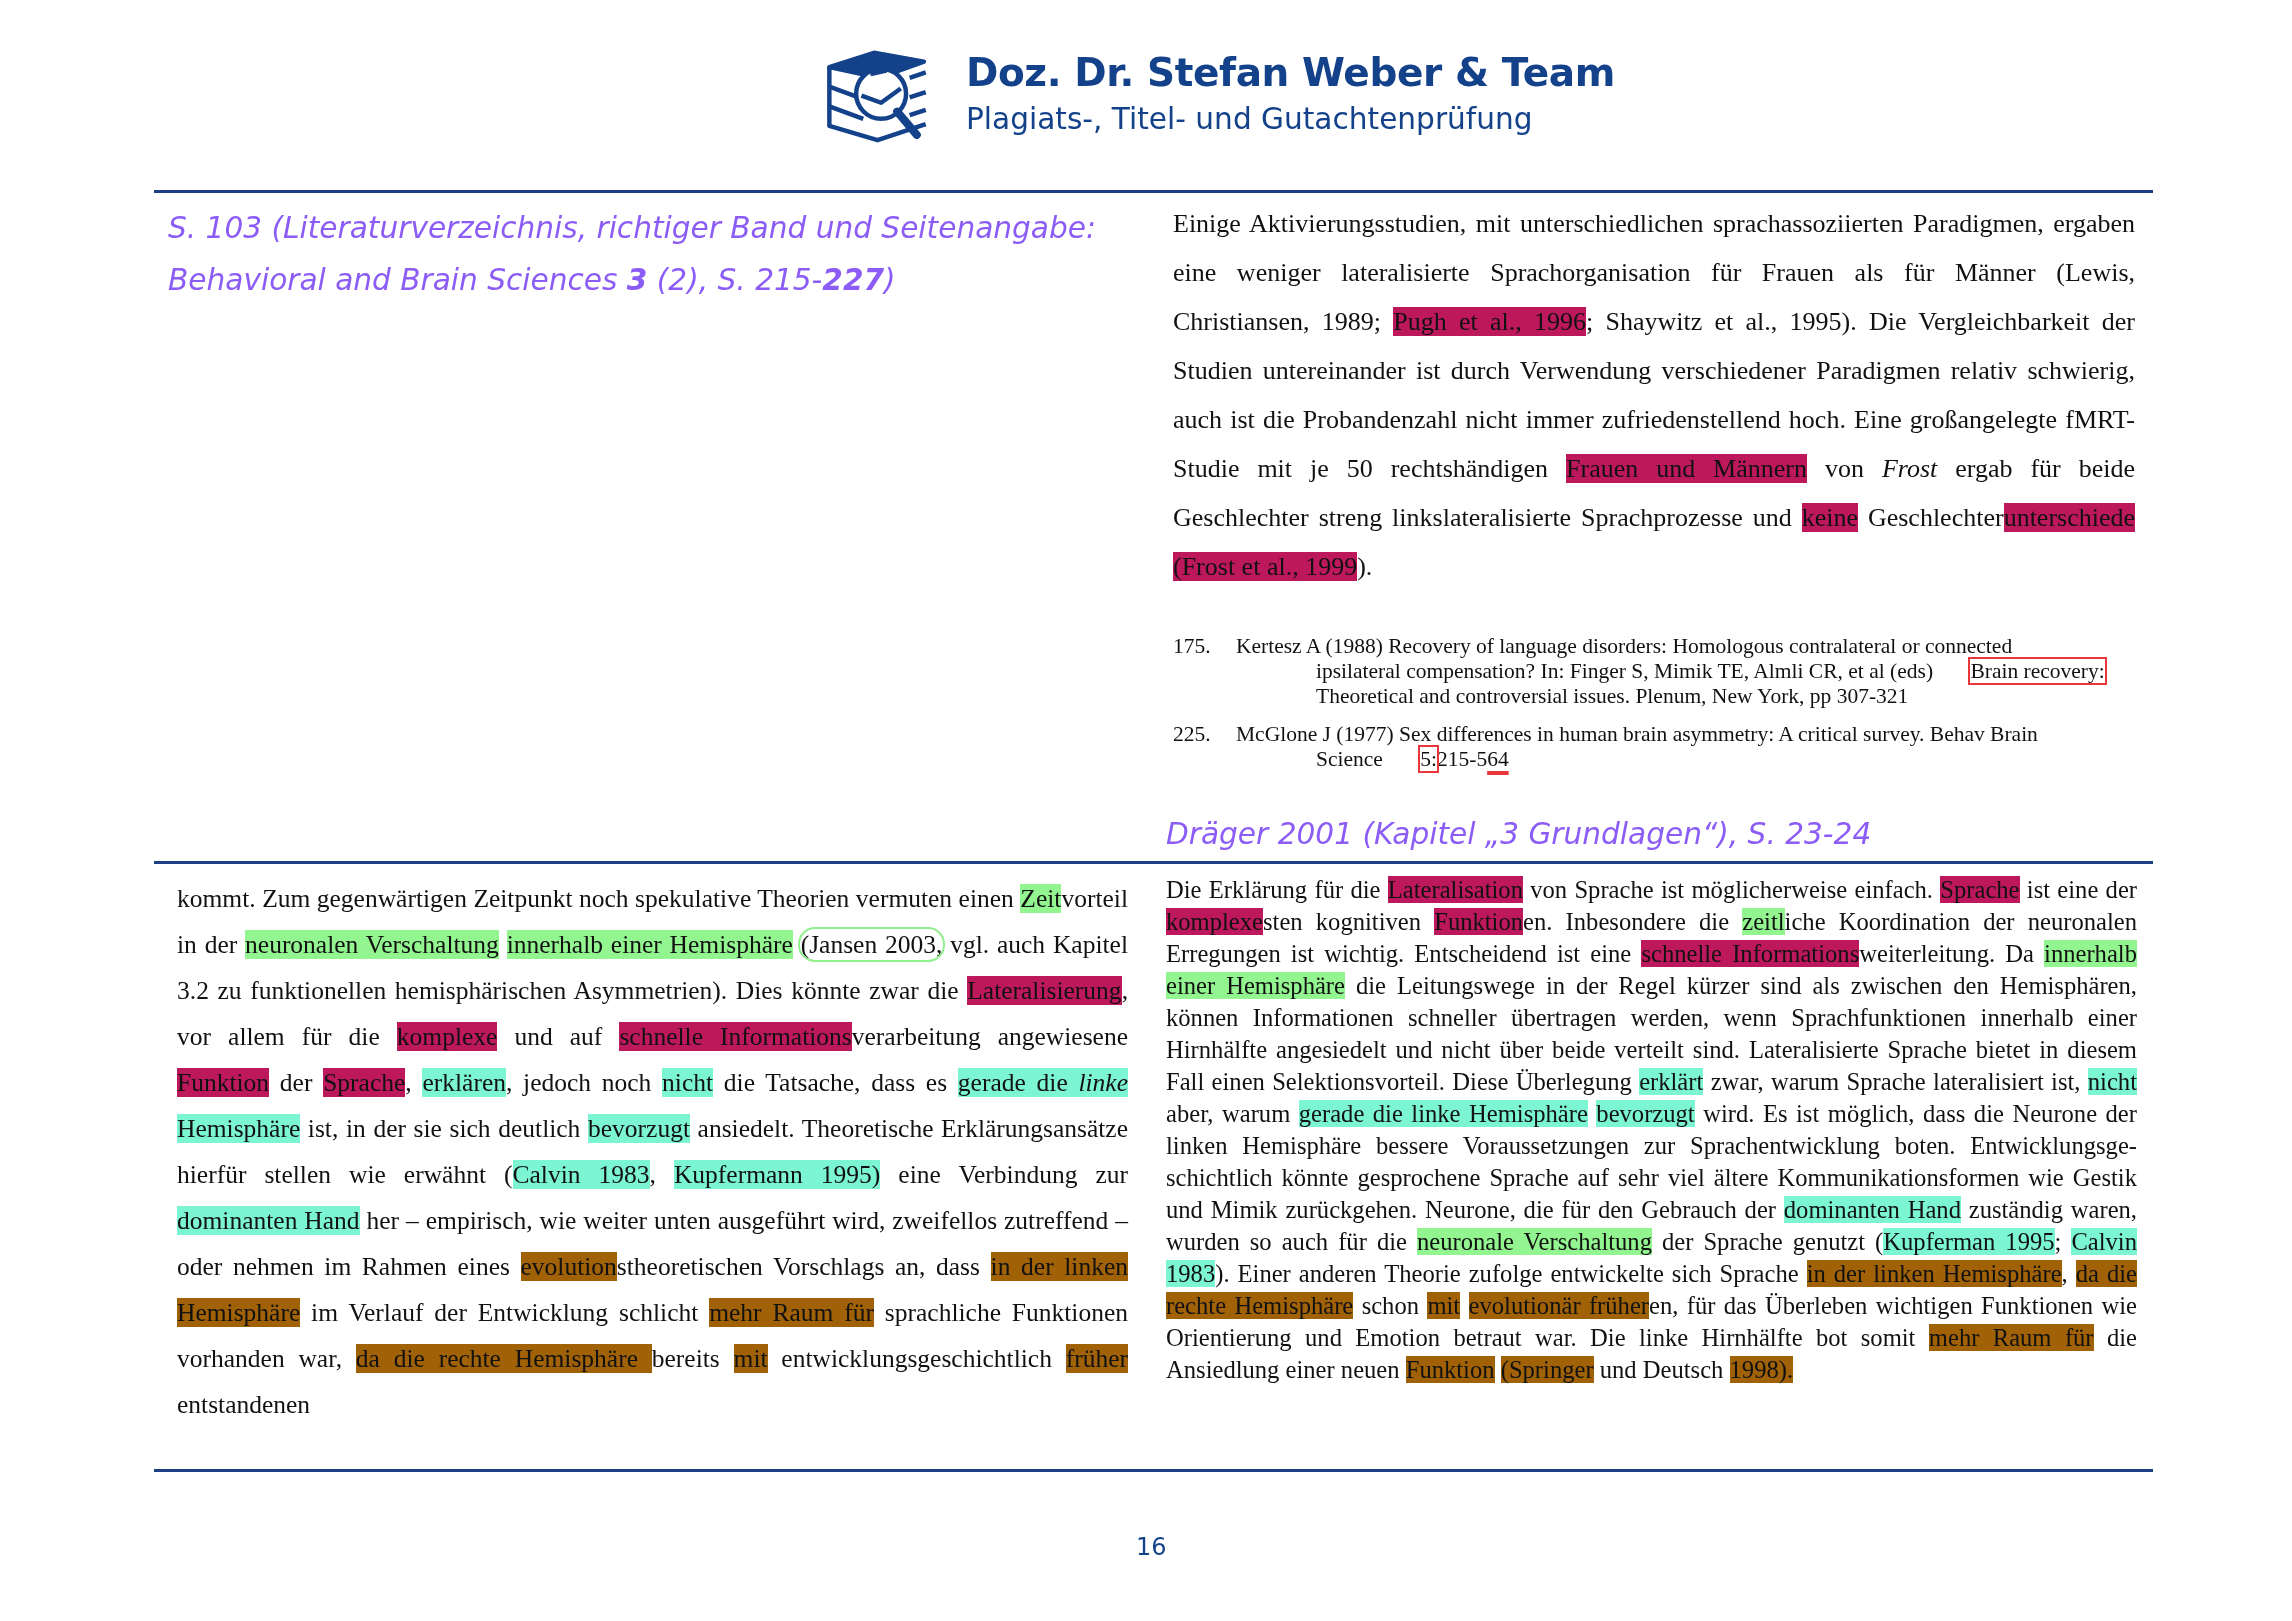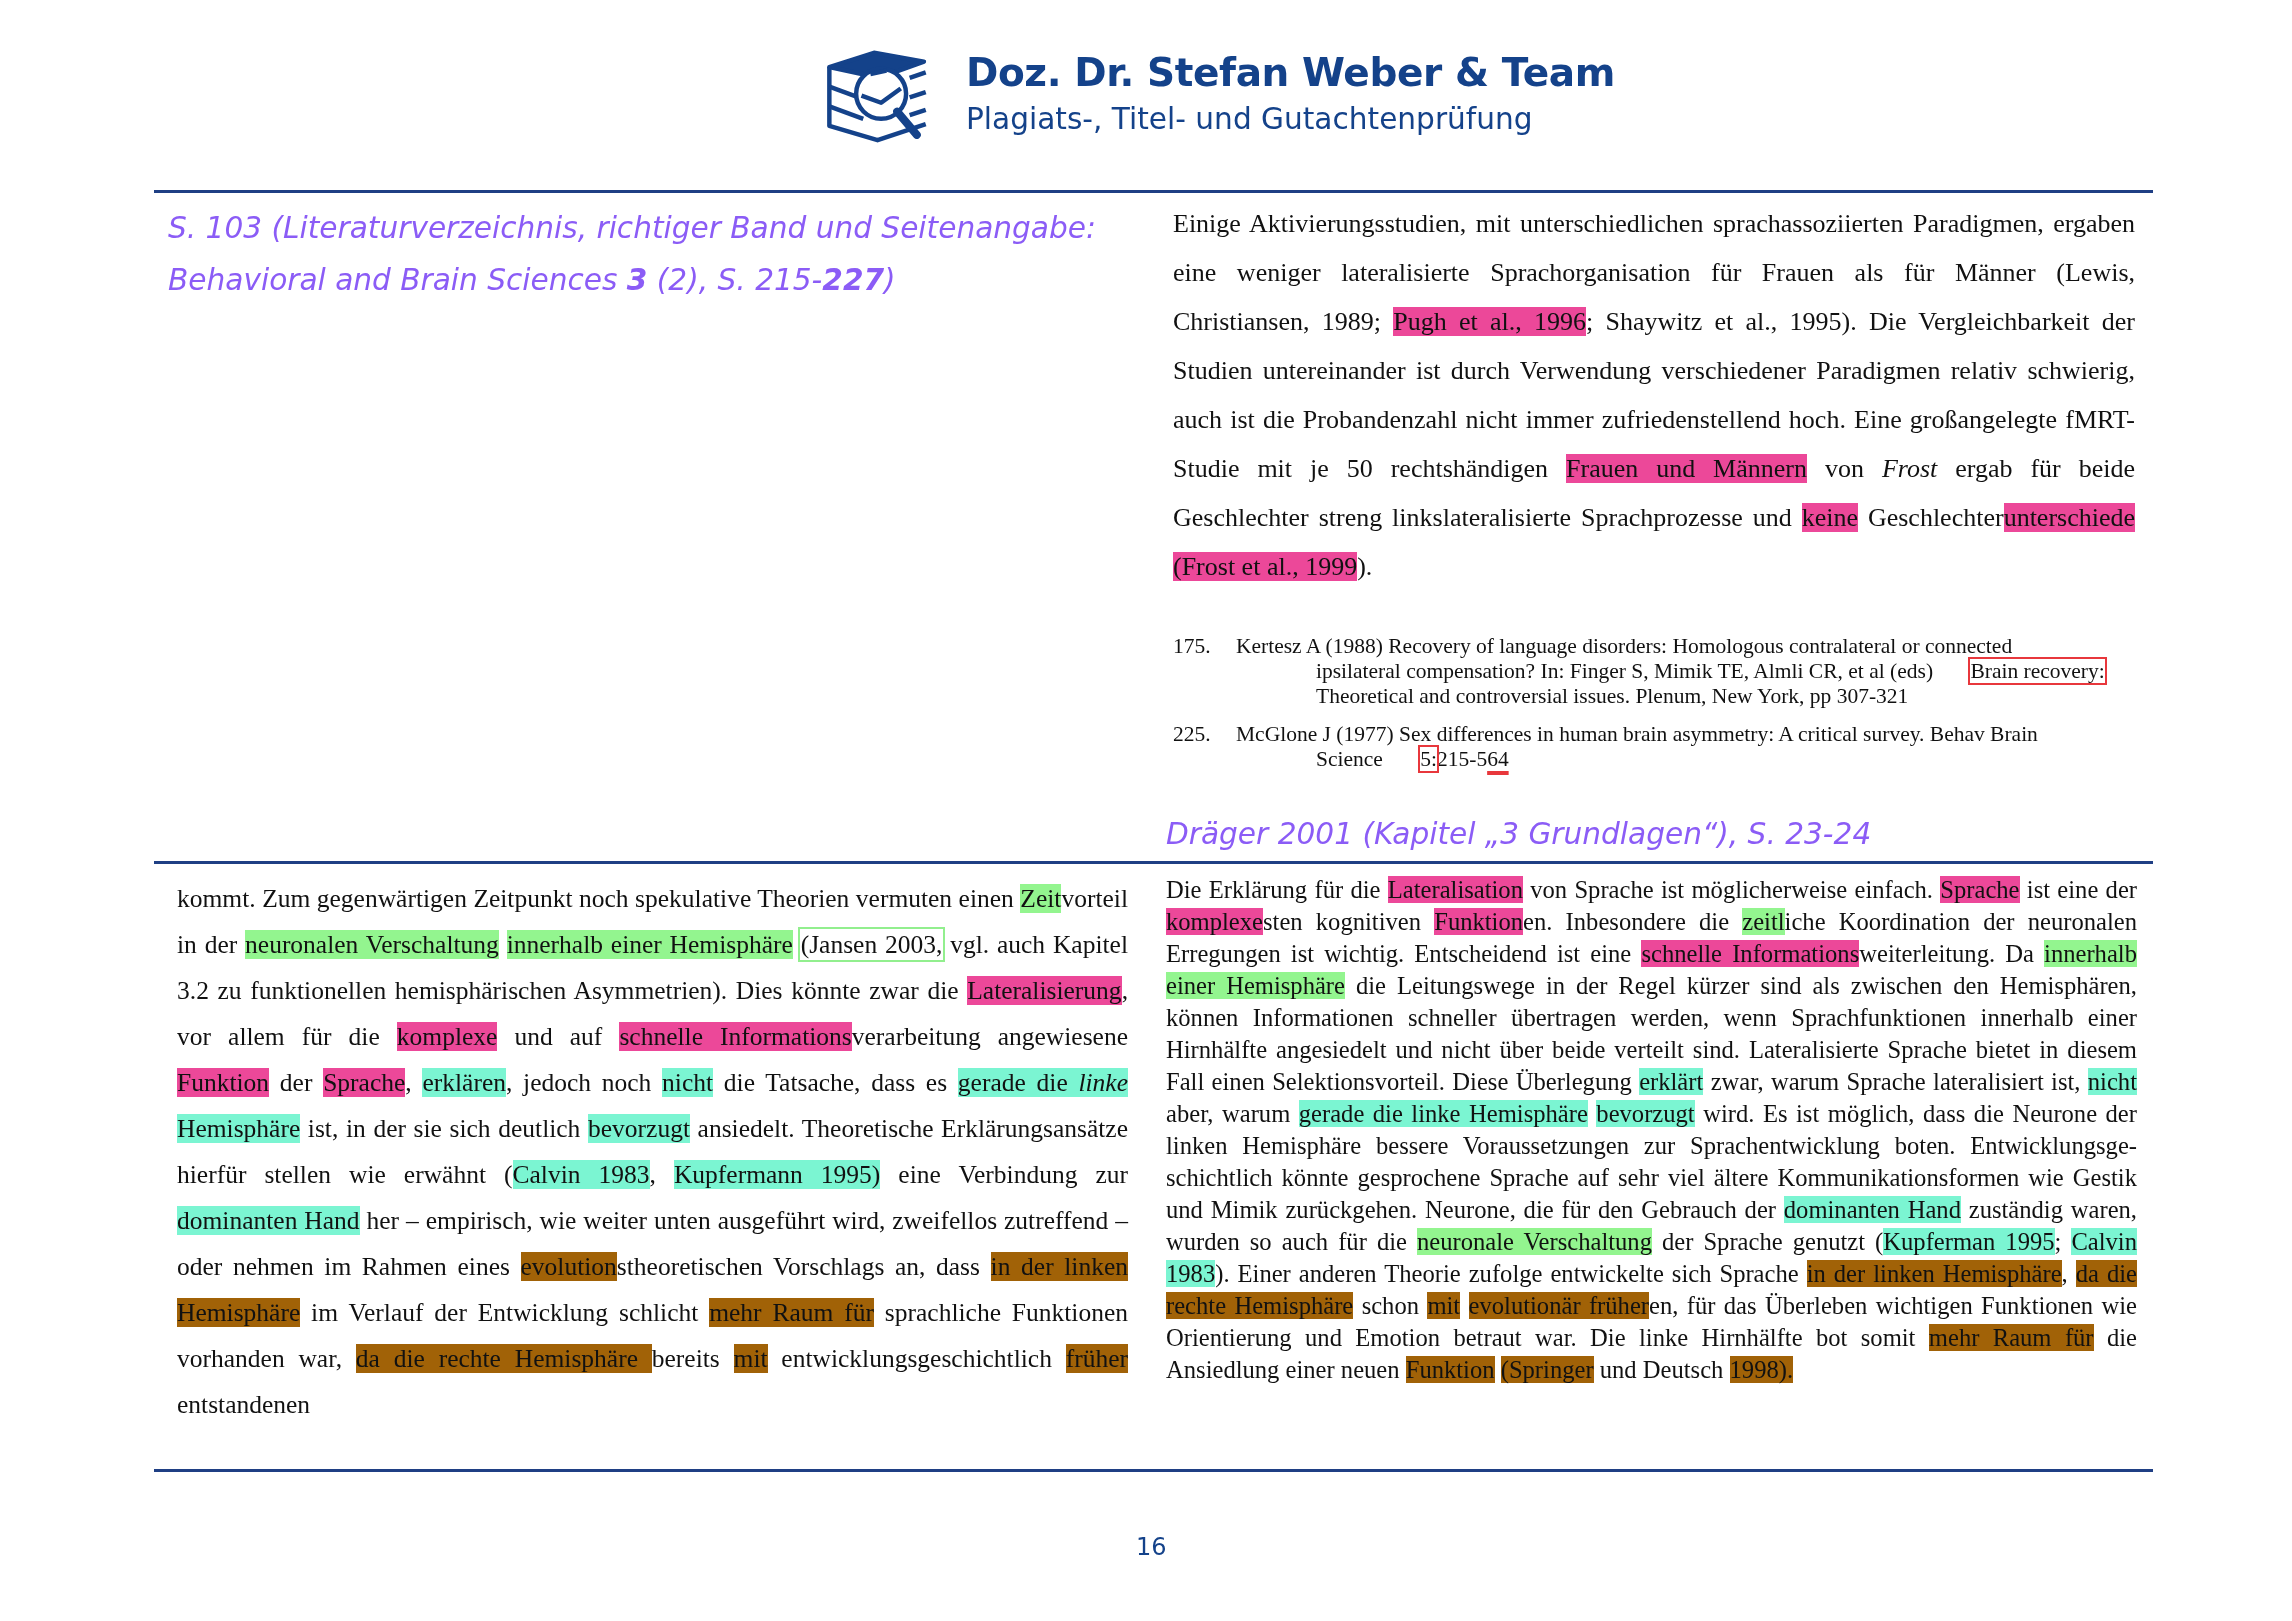--- a/index.html
+++ b/index.html
@@ -18,25 +18,25 @@
   .note-right { left:1166px; top:808px; white-space:nowrap; }
   .src-top { position:absolute; left:1173px; top:199px; width:962px; font-size:26px; line-height:49px; text-align:justify; }
   .refs { position:absolute; left:1173px; top:634px; width:969px; font-size:21.5px; line-height:25px; }
   .ref { position:relative; padding-left:0; }
   .ref .num { display:inline-block; width:63px; }
   .ref .cont { padding-left:143px; display:block; }
   .box-red { outline:2.7px solid #e8373c; outline-offset:0.9px;margin-left:32px; }
   .ul-red { text-decoration:underline; text-decoration-color:#e8373c; text-decoration-thickness:3.6px; text-underline-offset:5.4px; }
   .left-src { position:absolute; left:177px; top:876px; width:951px; font-size:25.5px; line-height:46px; text-align:justify; }
   .right-src { position:absolute; left:1166px; top:874px; width:971px; font-size:24.6px; line-height:32px; text-align:justify; }
-  .pk { background:#ec4899; }
+  .pk { background:#be185d; }
   .gr { background:#93f58f; }
   .tq { background:#7bf5d2; }
   .or { background:#a16207; }
-  .box-green { outline:2.7px solid #92ef8e; outline-offset:1.8px; }
+  .box-green { outline:2.7px solid #92ef8e; outline-offset:1.8px;border-radius:14px; }
   .page-num { position:absolute; left:1136px; top:1533px; font-family:"DejaVu Sans", sans-serif; font-size:24px; color:#14428a; }
   i { font-style:italic; }
 </style>
 </head>
 <body>
 
 <div class="header">
   <svg class="logo" viewBox="0 0 130 110">
     <g fill="none" stroke="#14428a" stroke-width="5" stroke-linejoin="round">
       <path d="M6 22 L56 6 L112 16 L62 34 Z" fill="#14428a"></path>

